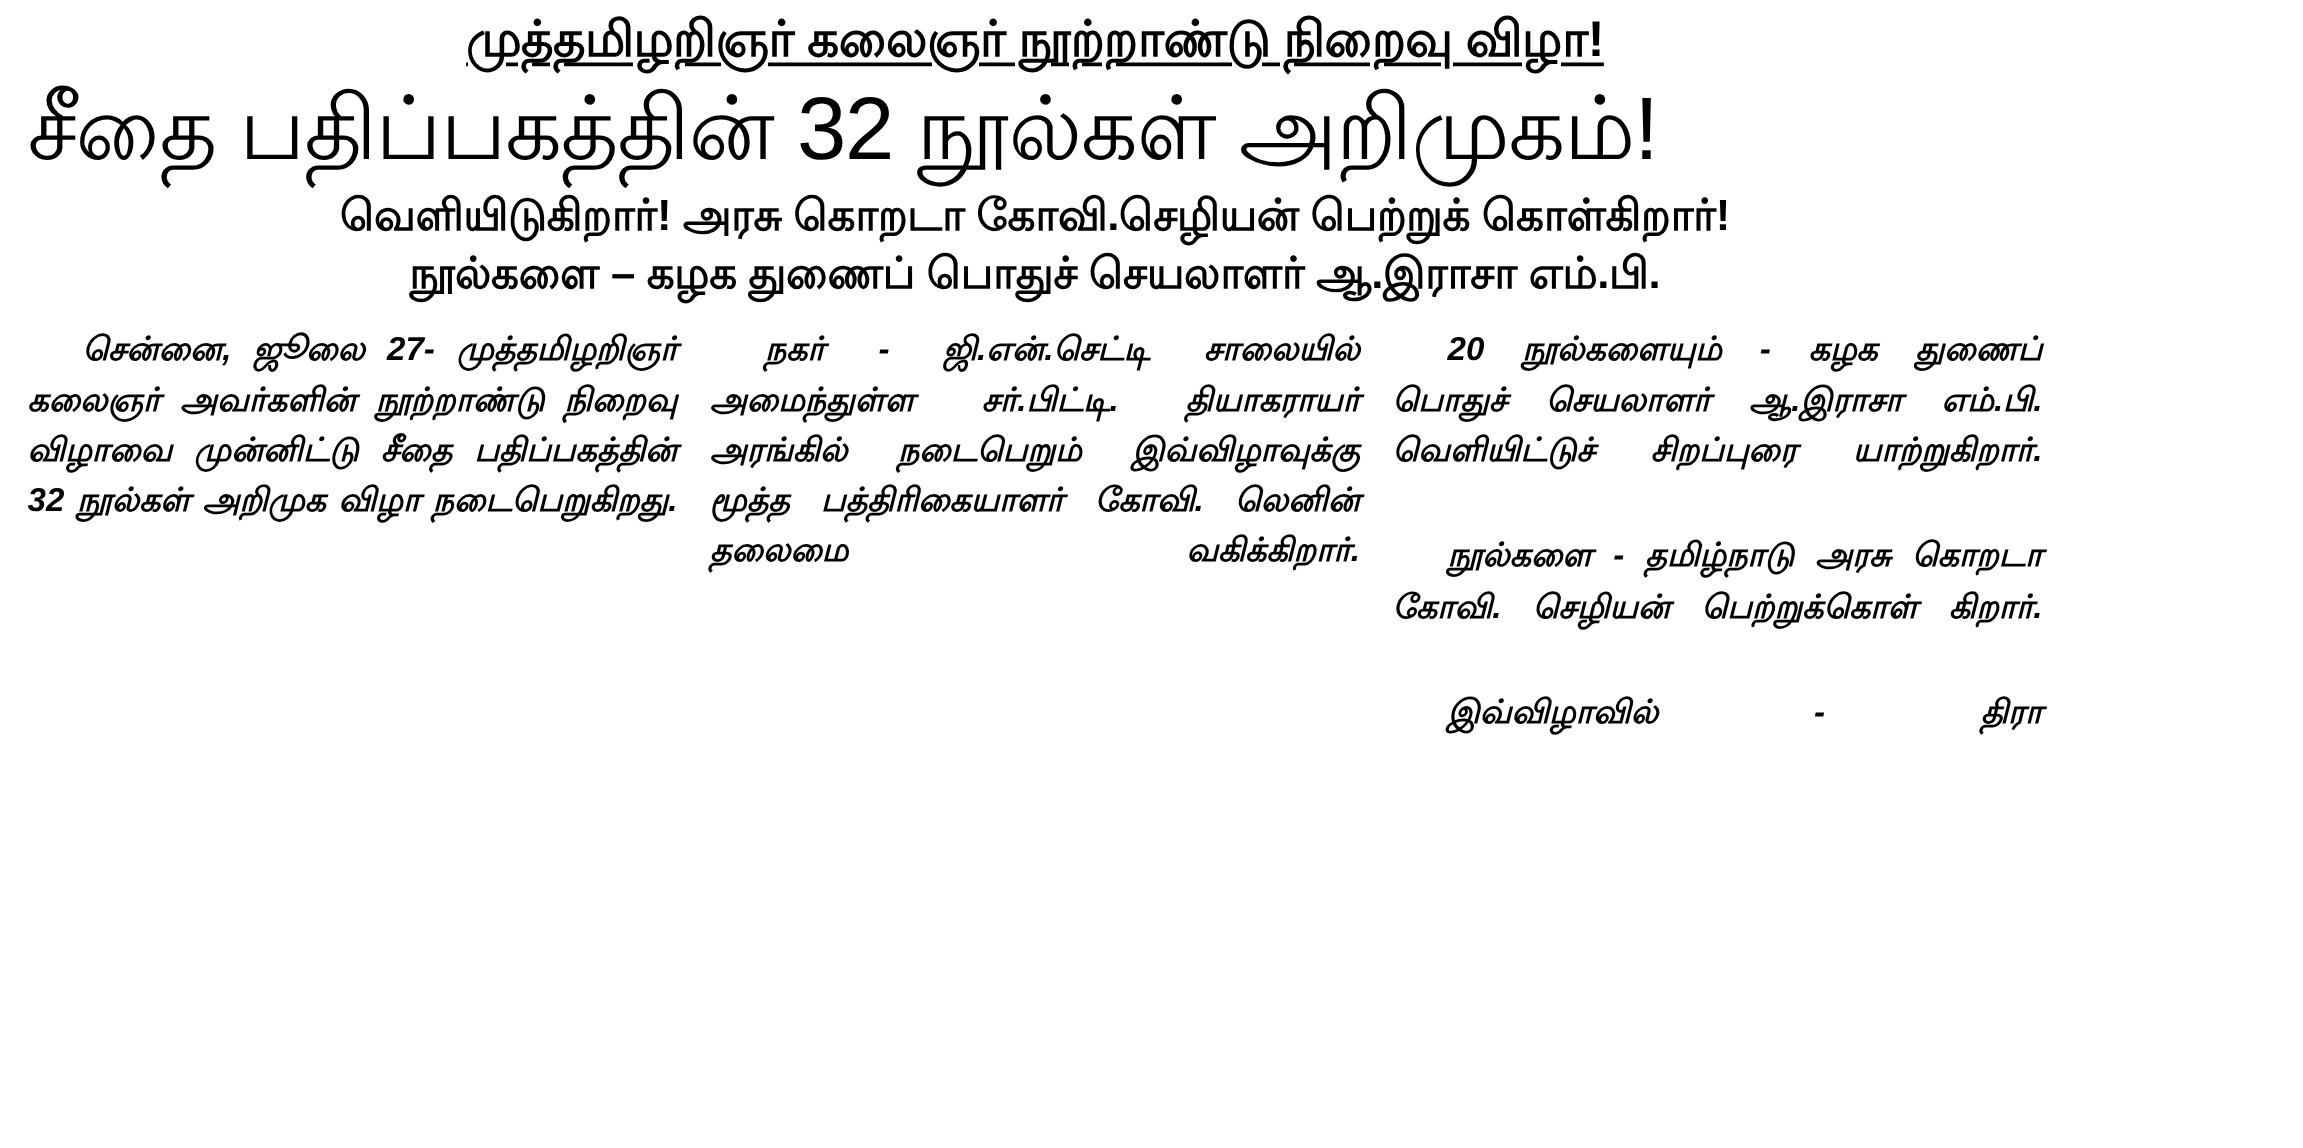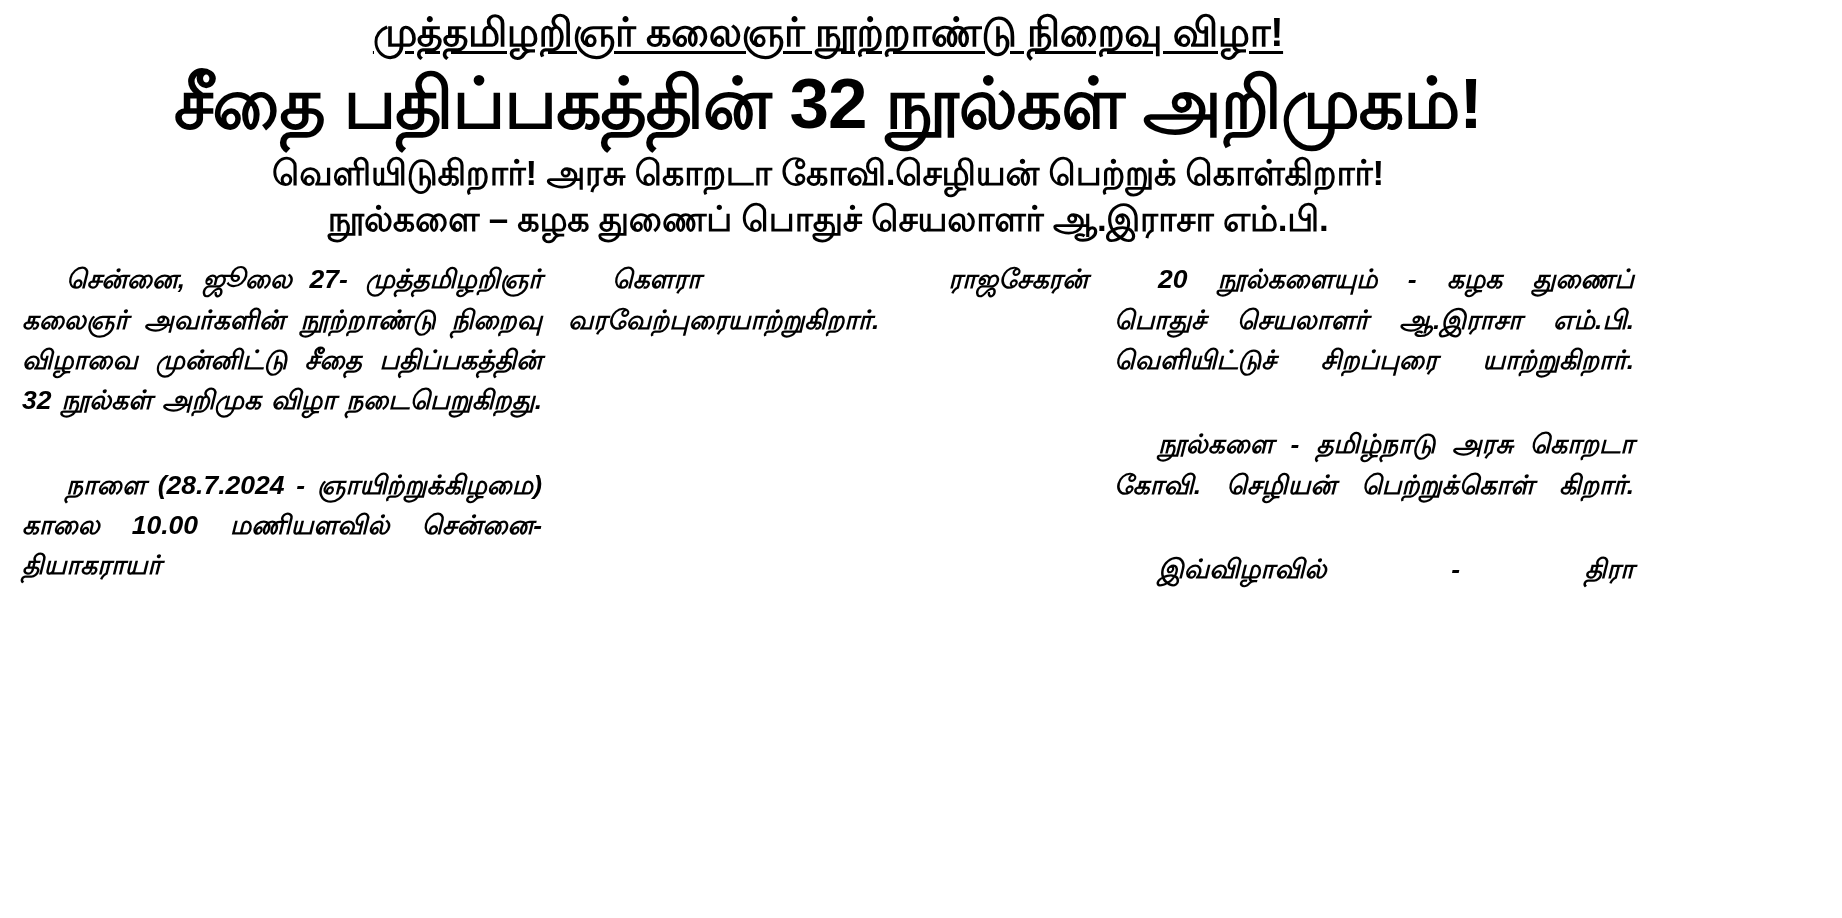--- a/index.html
+++ b/index.html
@@ -30,23 +30,22 @@
     letter-spacing: -0.5px;
     line-height: 1.1;
     text-decoration: underline;
     text-underline-offset: 5px;
     text-decoration-thickness: 3px;
     white-space: nowrap;
     transform: scaleX(1.0);
     margin: 6px 0 2px 0;
   }
   .main-headline {
-    text-align: center;
     font-size: 71px;
-    font-weight: bold;
+    font-weight: normal;
     line-height: 1.12;
     letter-spacing: -1px;
     white-space: nowrap;
     margin: 10px 0 6px 0;
   }
   .subhead {
     text-align: center;
     font-size: 35px;
     font-weight: bold;
     line-height: 1.34;
@@ -102,25 +101,24 @@
 
   <div class="subhead">
     <span class="line">வெளியிடுகிறார்! அரசு கொறடா கோவி.செழியன் பெற்றுக் கொள்கிறார்!</span>
     <span class="line">நூல்களை – கழக துணைப் பொதுச் செயலாளர் ஆ.இராசா எம்.பி.</span>
   </div>
 
   <div class="columns">
 
     <div class="col">
       <p>சென்னை, ஜூலை 27- முத்தமிழறிஞர் கலைஞர் அவர்களின் நூற்றாண்டு நிறைவு விழாவை முன்னிட்டு சீதை பதிப்பகத்தின் 32 நூல்கள் அறிமுக விழா நடைபெறுகிறது.</p>
-      <p>நாளை (28.7.2024 - ஞாயிற்றுக்கிழமை) காலை 10.00 மணியளவில் சென்னை- தியாகராயர்</p>
     </div>
 
     <div class="col">
-      <p>கௌரா ராஜசேகரன் வரவேற்புரையாற்றுகிறார்.</p>
+      <p>நகர் - ஜி.என்.செட்டி சாலையில் அமைந்துள்ள சர்.பிட்டி. தியாகராயர் அரங்கில் நடைபெறும் இவ்விழாவுக்கு மூத்த பத்திரிகையாளர் கோவி. லெனின் தலைமை வகிக்கிறார்.</p>
     </div>
 
     <div class="col">
       <p>20 நூல்களையும் - கழக துணைப் பொதுச் செயலாளர் ஆ.இராசா எம்.பி. வெளியிட்டுச் சிறப்புரை யாற்றுகிறார்.</p>
       <p>நூல்களை - தமிழ்நாடு அரசு கொறடா கோவி. செழியன் பெற்றுக்கொள் கிறார்.</p>
       <p>இவ்விழாவில் - திரா</p>
     </div>
 
 
   </div>

